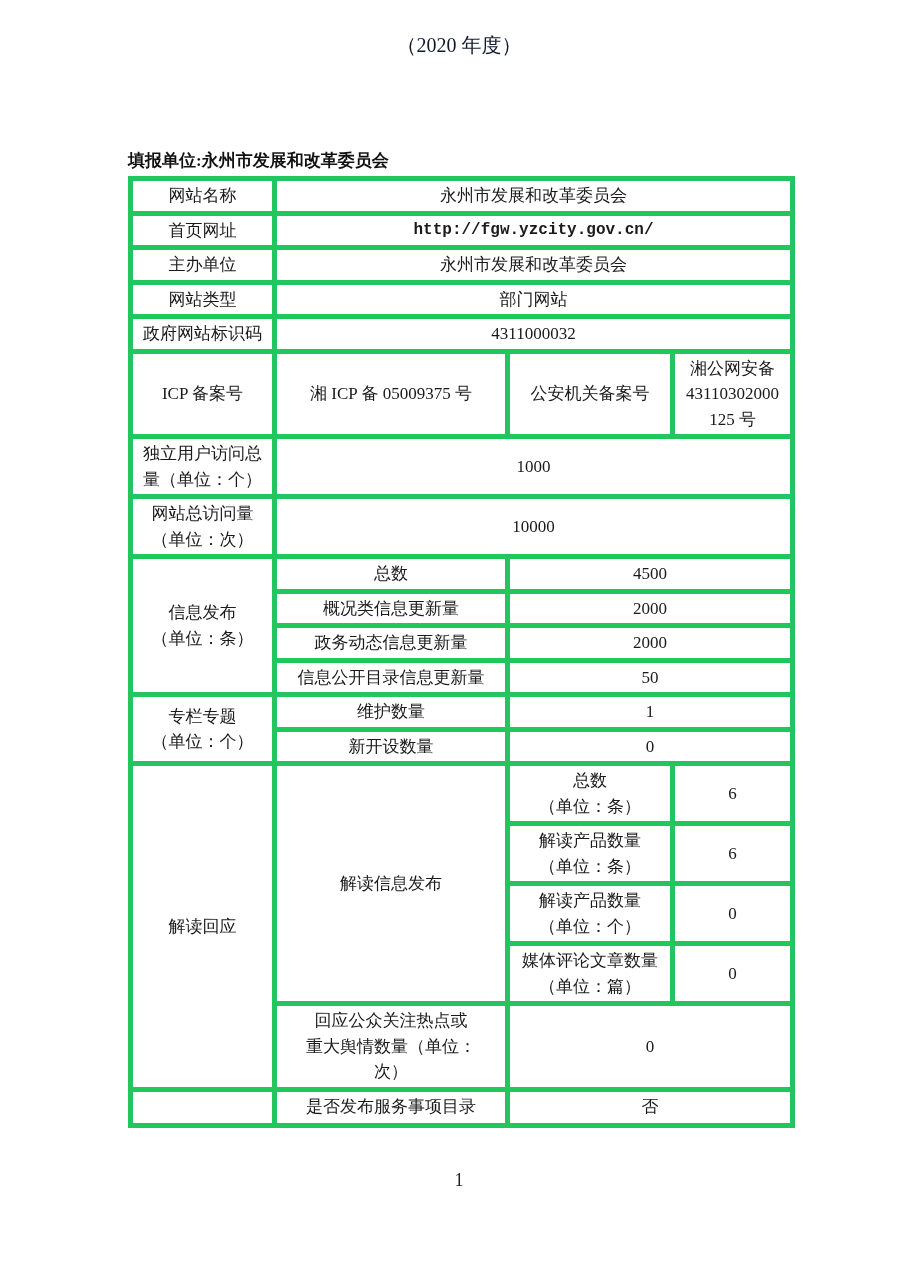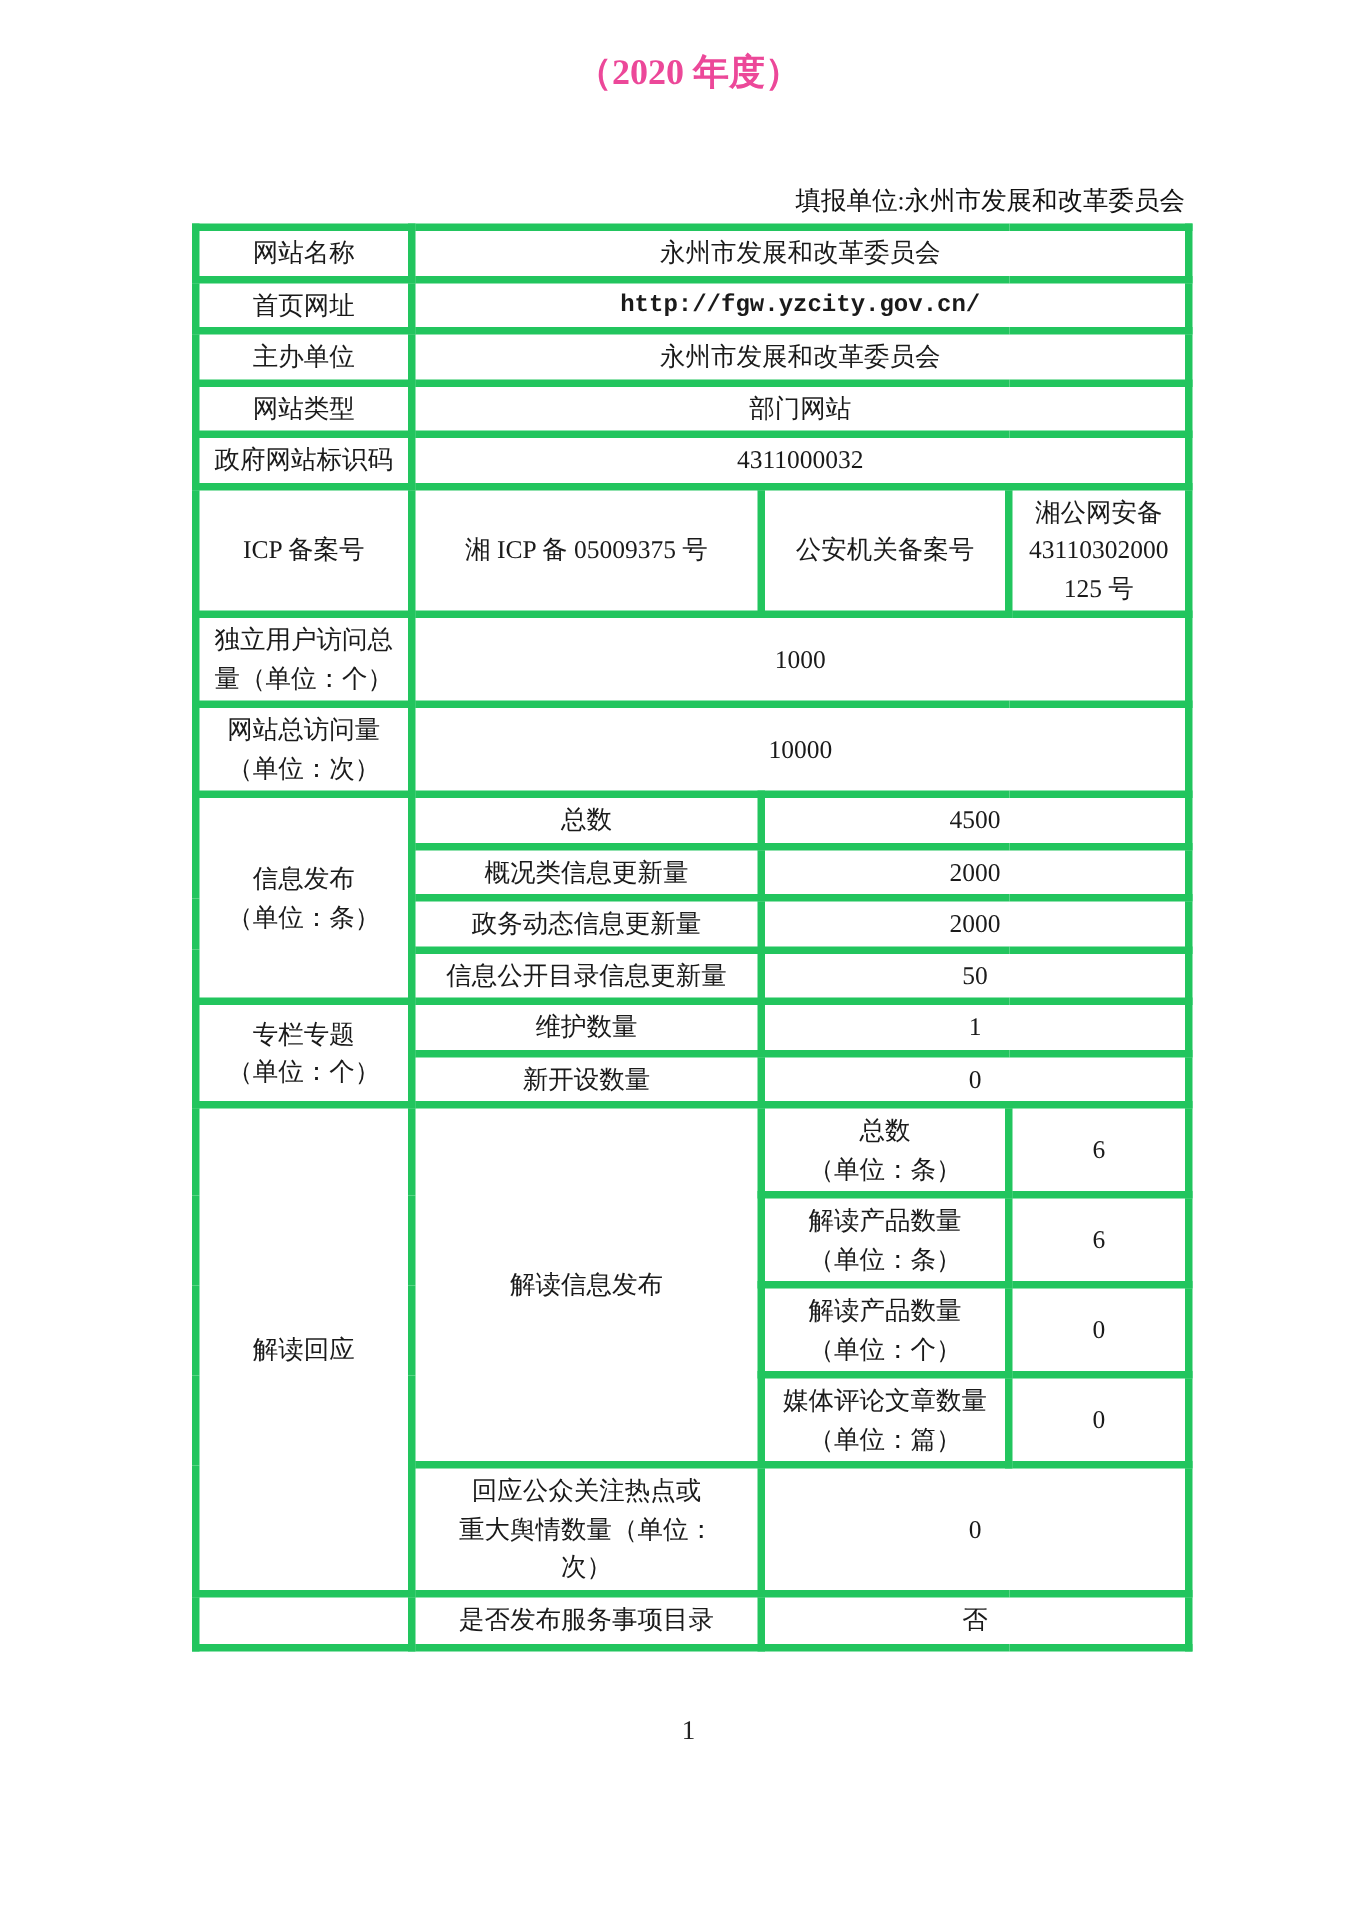--- a/index.html
+++ b/index.html
@@ -23,31 +23,30 @@
     text-align: center;
     font-family: "Liberation Sans", "DejaVu Sans", sans-serif;
     font-weight: bold;
     font-size: 34px;
     letter-spacing: 1px;
     color: #111;
   }
   .doc-subtitle {
     margin-top: 32px;
     text-align: center;
-    font-size: 24px;
-    color: #ec4899;
-    font-weight: bold;
+    font-size: 20px;
+    color: #0f172a;
   }
   .unit-line {
-    margin-top: 58px;
+    margin-top: 90px;
     margin-bottom: 4px;
     font-size: 17px;
-    font-weight: normal;
+    font-weight: bold;
     color: #111;
-    text-align: right;
+    text-align: left;
   }
   table.report {
     border-collapse: collapse;
     table-layout: fixed;
     width: 662px;
     font-size: 17px;
   }
   table.report td {
     border: 5px solid #22c55e;
     text-align: center;

